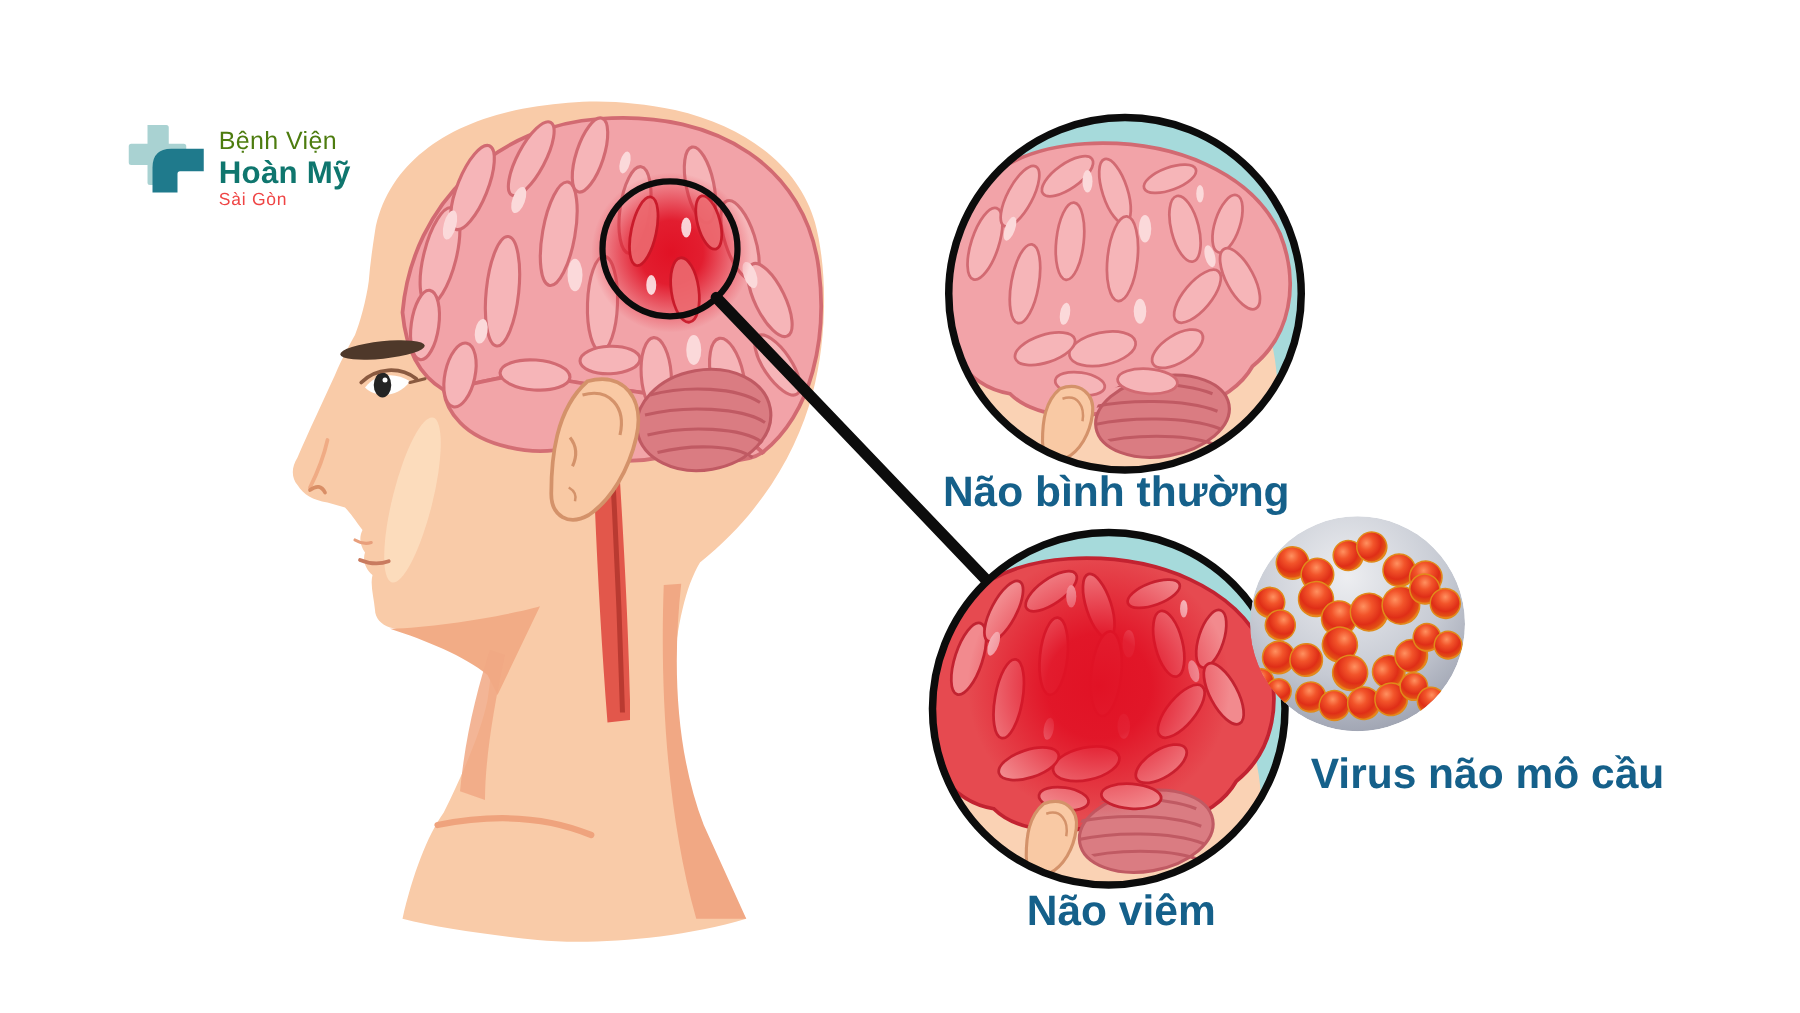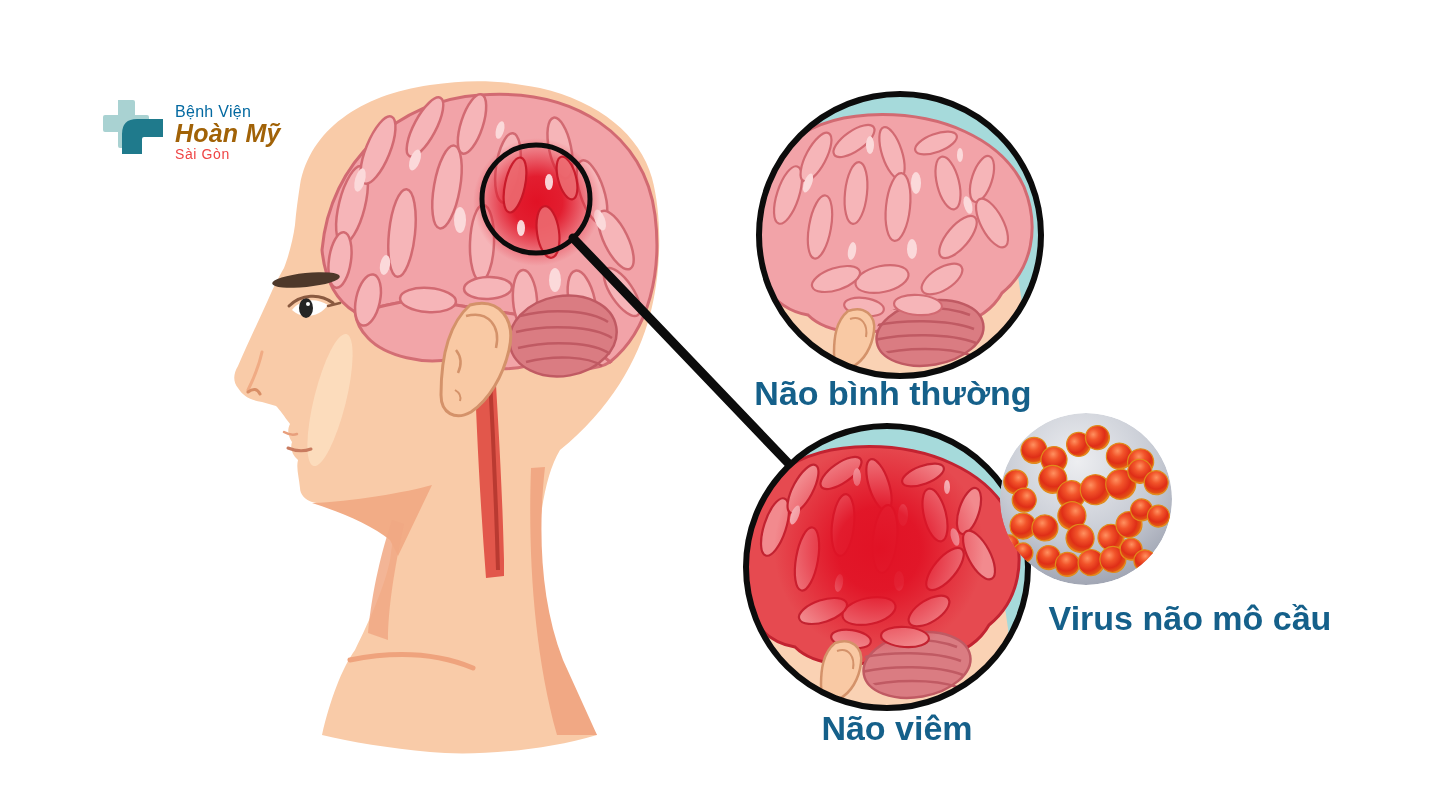--- a/index.html
+++ b/index.html
@@ -1,22 +1,22 @@
 <!DOCTYPE html>
 <html><head>
 <meta charset="utf-8">
 <style>
   html,body{margin:0;padding:0;background:#fff;}
   .canvas{position:relative;width:1440px;height:810px;background:#fff;overflow:hidden;
           font-family:"Liberation Sans",sans-serif;}
   .canvas > svg{position:absolute;left:0;top:0;}
   .logo{position:absolute;left:102px;top:99px;display:flex;align-items:flex-start;gap:11px;}
   .logo-text{display:flex;flex-direction:column;line-height:1.08;padding-top:4px;}
-  .logo-line1{font-size:16px;color:#0369a1;letter-spacing:.3px;}
-  .logo-line2{font-size:25px;font-weight:800;color:#a16207;letter-spacing:.2px;font-style:italic;}
+  .logo-line1{font-size:20px;color:#4d7c0f;letter-spacing:.3px;}
+  .logo-line2{font-size:25px;font-weight:800;color:#0f766e;letter-spacing:.2px;}
   .logo-line3{font-size:14px;color:#ef4444;letter-spacing:.6px;}
   .inset-normal{--b-base:#F2A3A8;--b-gyri:#F6B5B8;--b-line:#D26A72;--b-hi:#FBD9DA;--inflame:0;}
   .inset-inflamed{--b-base:#E64A50;--b-gyri:#F28A8E;--b-line:#C22331;--b-hi:#F9C9CC;--inflame:1;}
   .diagram-label{font-size:34px;font-weight:700;fill:#15608A;}
 </style>
 </head>
 <body>
 
 <div class="canvas">
 

